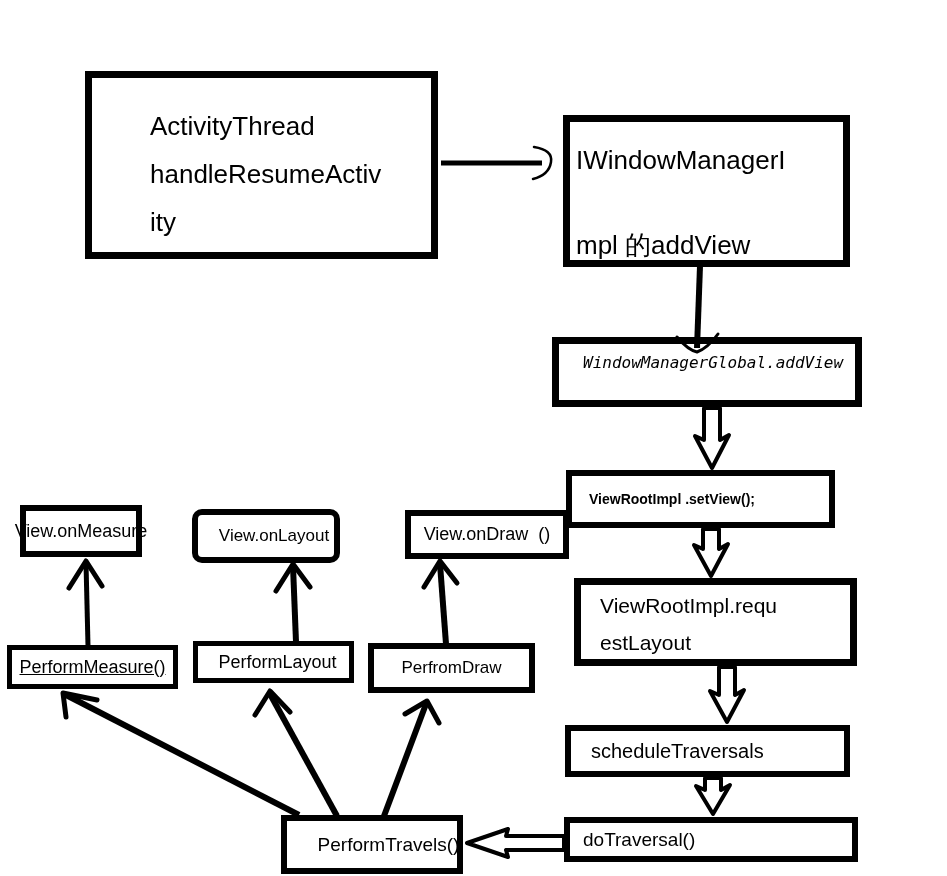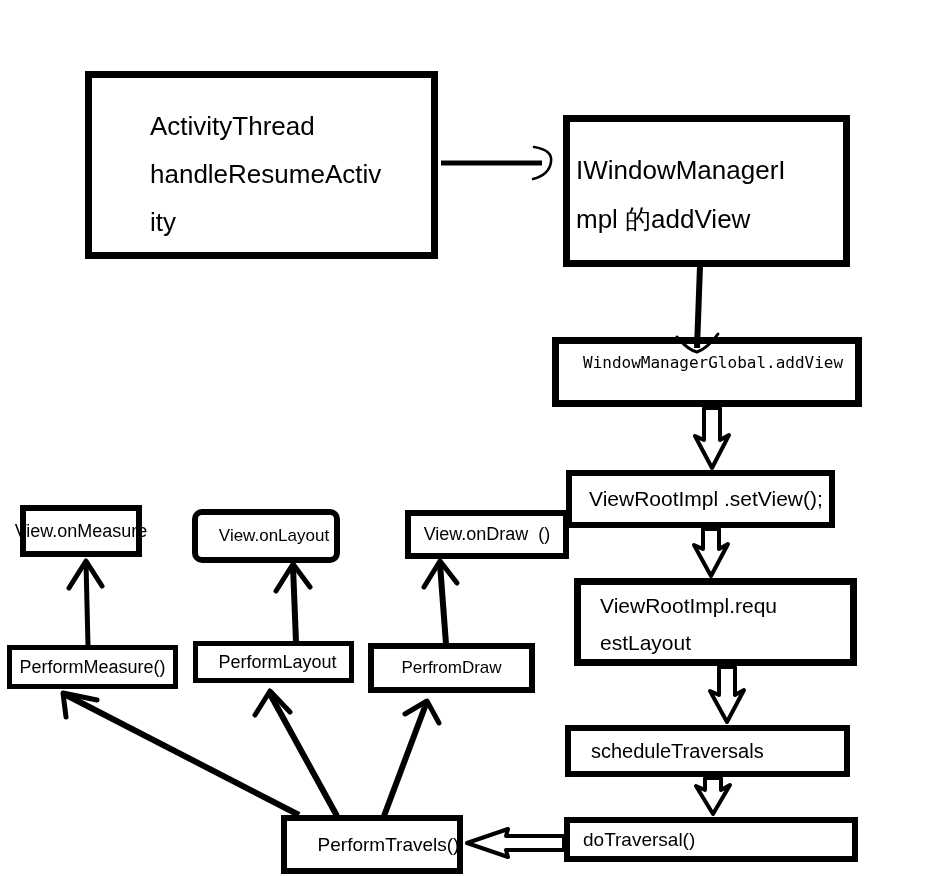--- a/index.html
+++ b/index.html
@@ -30,39 +30,39 @@
     width: 947px; height: 876px;
     z-index: 2;
     pointer-events: none;
   }
 
   
   #b-activity-thread   { left:85px;  top:71px;  width:353px; height:188px; border-width:7px;
                          justify-content:flex-start; align-items:flex-start;
                          padding:24px 0 0 58px; font-size:26px; line-height:48px; }
   #b-iwindow-manager   { left:563px; top:115px; width:287px; height:152px; border-width:7px;
-                         justify-content:flex-start; align-items:flex-start;
-                         padding:24px 0 0 6px;  font-size:26px; line-height:49px; }
+                         justify-content:center; align-items:flex-start;
+                         padding:24px 0 0 6px;  font-size:26px; line-height:49px;gap:36px; }
   #b-wmg-addview       { left:552px; top:337px; width:310px; height:70px;  border-width:7px;
                          justify-content:flex-start; align-items:flex-start;
                          padding:6px 0 0 24px;
-                         font-family:"DejaVu Sans Mono", monospace; font-size:16px; line-height:26px; }
+                         font-family:"DejaVu Sans Mono", monospace; font-size:16px; line-height:26px;font-style:italic; }
   #b-setview           { left:566px; top:470px; width:269px; height:58px;
-                         align-items:flex-start; padding-left:17px; font-size:21px; }
+                         align-items:flex-start; padding-left:17px; font-size:14px;font-weight:bold; }
   #b-request-layout    { left:562px; top:578px; width:283px; height:88px; border-width:7px;
                          justify-content:flex-start; align-items:flex-start;
                          padding:2px 0 0 19px; font-size:21px; line-height:37px;margin-left:12px; }
   #b-schedule-trav     { left:565px; top:725px; width:285px; height:52px;
                          align-items:flex-start; padding-left:20px; font-size:20px; }
   #b-do-traversal      { left:564px; top:817px; width:294px; height:45px;
                          align-items:flex-start; padding-left:13px; font-size:19px; }
   #b-perform-travels   { left:281px; top:815px; width:182px; height:59px;
                          padding-left:33px; font-size:19px; }
   #b-view-on-measure   { left:20px;  top:505px; width:122px; height:52px; font-size:18px; }
-  #b-perform-measure   { left:7px;   top:645px; width:171px; height:44px; border-width:5px; font-size:18px; }
+  #b-perform-measure   { left:7px;   top:645px; width:171px; height:44px; border-width:5px; font-size:18px;text-decoration:underline; }
   #b-view-on-layout    { left:192px; top:509px; width:148px; height:54px; padding-left:16px; font-size:17px;border-radius:10px; }
   #b-perform-layout    { left:193px; top:641px; width:161px; height:42px; border-width:5px;
                          padding-left:8px; font-size:18px; }
   #b-view-on-draw      { left:357px; top:510px; width:164px; height:49px; font-size:18px;margin-left:48px; }
   #b-perfrom-draw      { left:368px; top:643px; width:167px; height:50px; font-size:17px; }
 </style>
 </head>
 <body>
 
 <div id="canvas">

